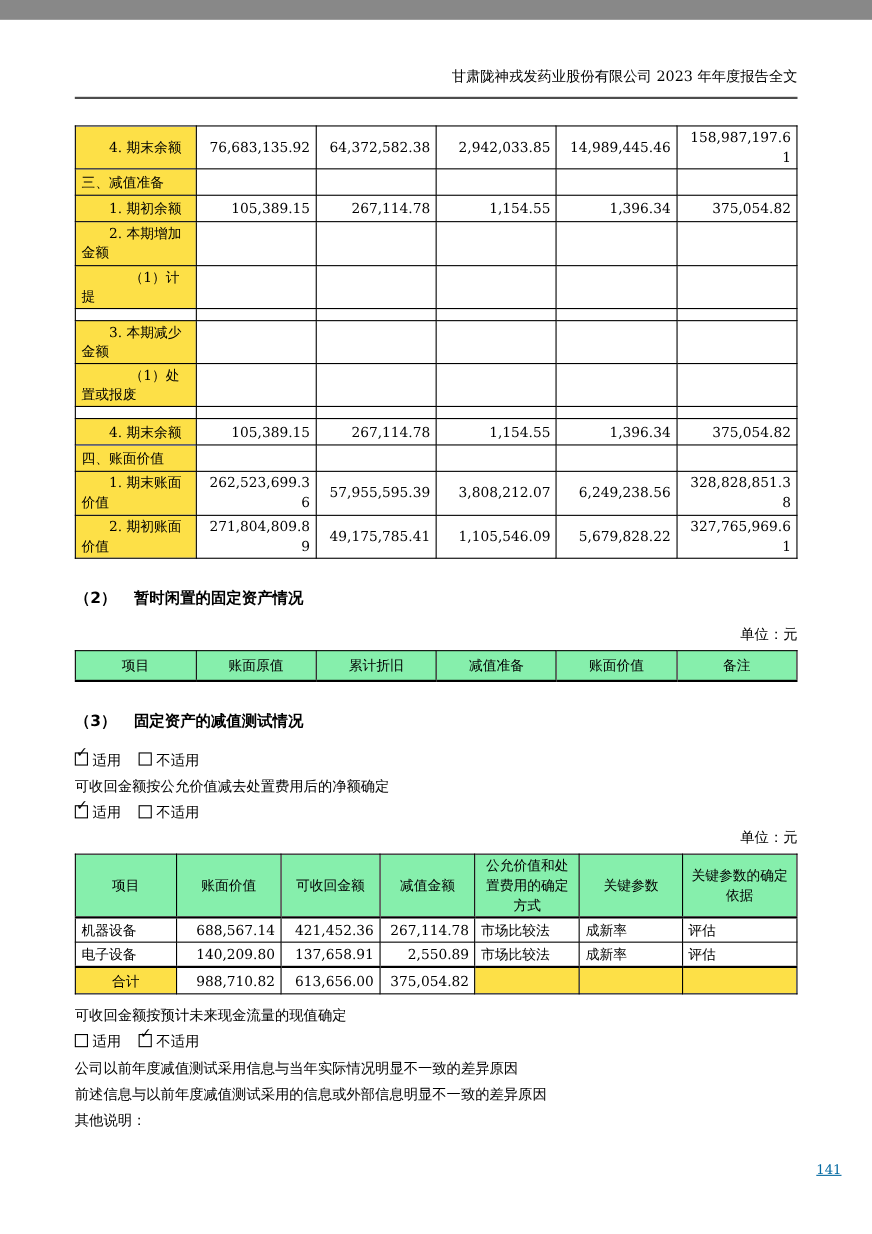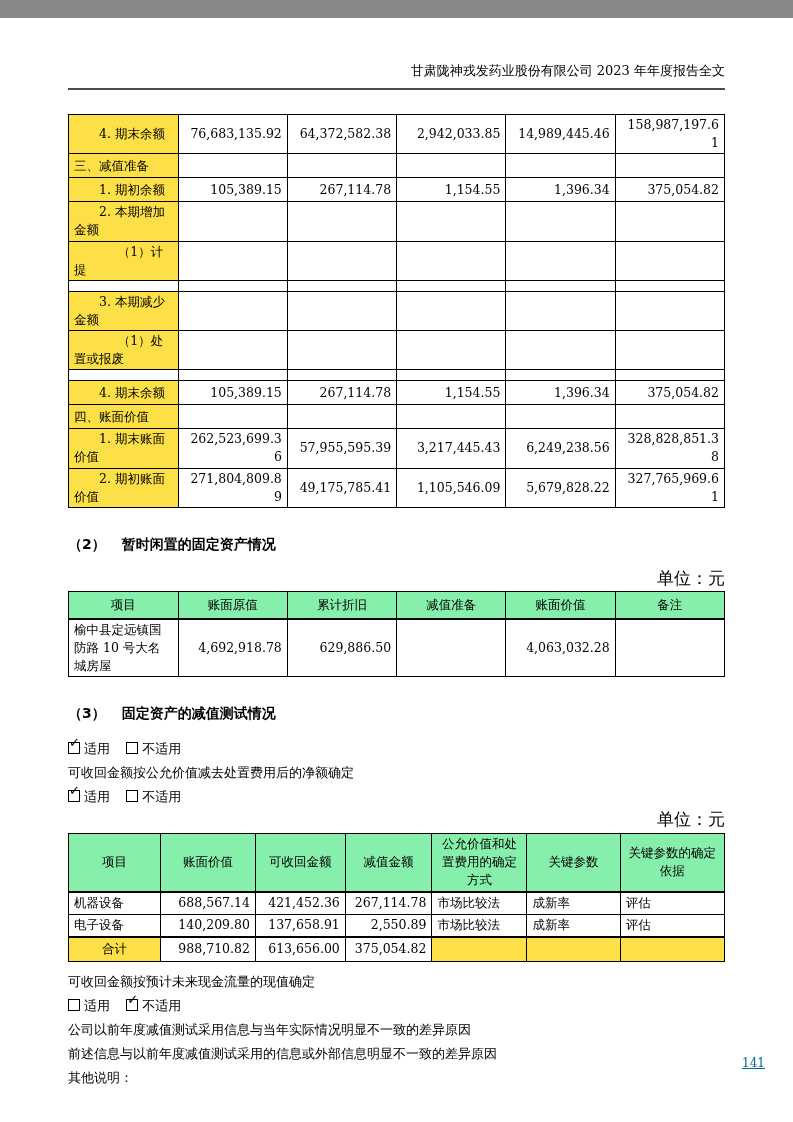--- a/index.html
+++ b/index.html
@@ -22,21 +22,21 @@
   .i2{text-indent:3.5em;}
 
   .t1{margin-top:24px;}
   .t1 tr.rs td{height:21px;}
   .t1 tr.rd td{height:36px;}
   .t1 tr.re td{height:10px;padding-top:0;padding-bottom:0;}
 
   .heading{margin-top:26px;font-family:"DejaVu Sans", sans-serif;font-weight:bold;
            font-size:14px;line-height:20px;}
   .heading .hnum{margin-right:16px;}
-  .unit{margin-top:16px;text-align:right;font-size:17px;line-height:16px;margin-bottom:5px;}
+  .unit{margin-top:16px;text-align:right;font-size:13px;line-height:16px;margin-bottom:5px;}
 
   .t2 td.hd, .t3 td.hd{background:#86efac;text-align:center;border-bottom-width:2px;}
   .t2 tr.hrow td{height:24px;}
   .t2 tr.drow td{height:54px;}
 
   .t3{margin-top:6px;}
   .t3 tr.hrow td{height:50px;}
   .t3 tr.drow td{height:19px;}
   .t3 tr.trow td{height:21px;border-top-width:2px;}
 
@@ -153,21 +153,21 @@
           <td class="num"></td>
           <td class="num"></td>
           <td class="num"></td>
           <td class="num"></td>
           <td class="num"></td>
         </tr>
         <tr class="rd">
           <td class="gray i1">1. 期末账面价值</td>
           <td class="num">262,523,699.36</td>
           <td class="num">57,955,595.39</td>
-          <td class="num">3,217,445.43</td>
+          <td class="num">3,808,212.07</td>
           <td class="num">6,249,238.56</td>
           <td class="num">328,828,851.38</td>
         </tr>
         <tr class="rd">
           <td class="gray i1">2. 期初账面价值</td>
           <td class="num">271,804,809.89</td>
           <td class="num">49,175,785.41</td>
           <td class="num">1,105,546.09</td>
           <td class="num">5,679,828.22</td>
           <td class="num">327,765,969.61</td>
@@ -190,28 +190,20 @@
           <col style="width:16.66%">
         </colgroup>
       <tbody>
         <tr class="hrow">
           <td class="hd">项目</td>
           <td class="hd">账面原值</td>
           <td class="hd">累计折旧</td>
           <td class="hd">减值准备</td>
           <td class="hd">账面价值</td>
           <td class="hd">备注</td>
-        </tr>
-        <tr class="drow">
-          <td class="lft">榆中县定远镇国防路 10 号大名城房屋</td>
-          <td class="num">4,692,918.78</td>
-          <td class="num">629,886.50</td>
-          <td class="num"></td>
-          <td class="num">4,063,032.28</td>
-          <td class="num"></td>
         </tr>
       </tbody>
     </table>
 
     <div class="heading">
       <span class="hnum">（3）</span><span>固定资产的减值测试情况</span>
     </div>
 
     <div class="line apply" style="margin-top:14px;">
       <span class="cbwrap"><span class="cb"><span class="tick">✓</span></span><span>适用</span></span>

